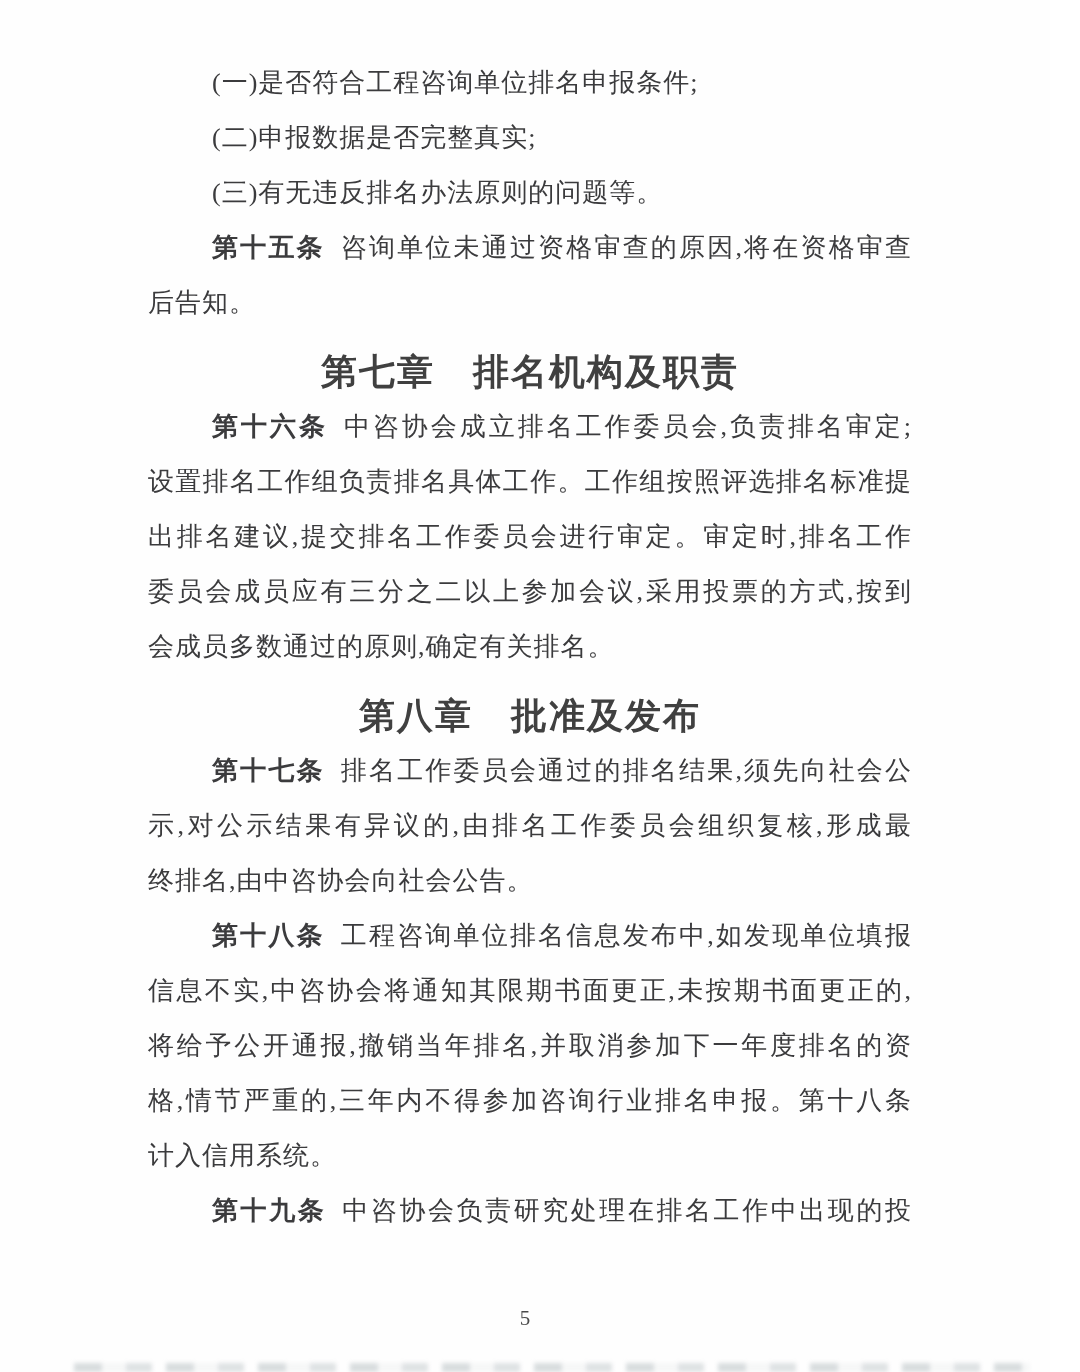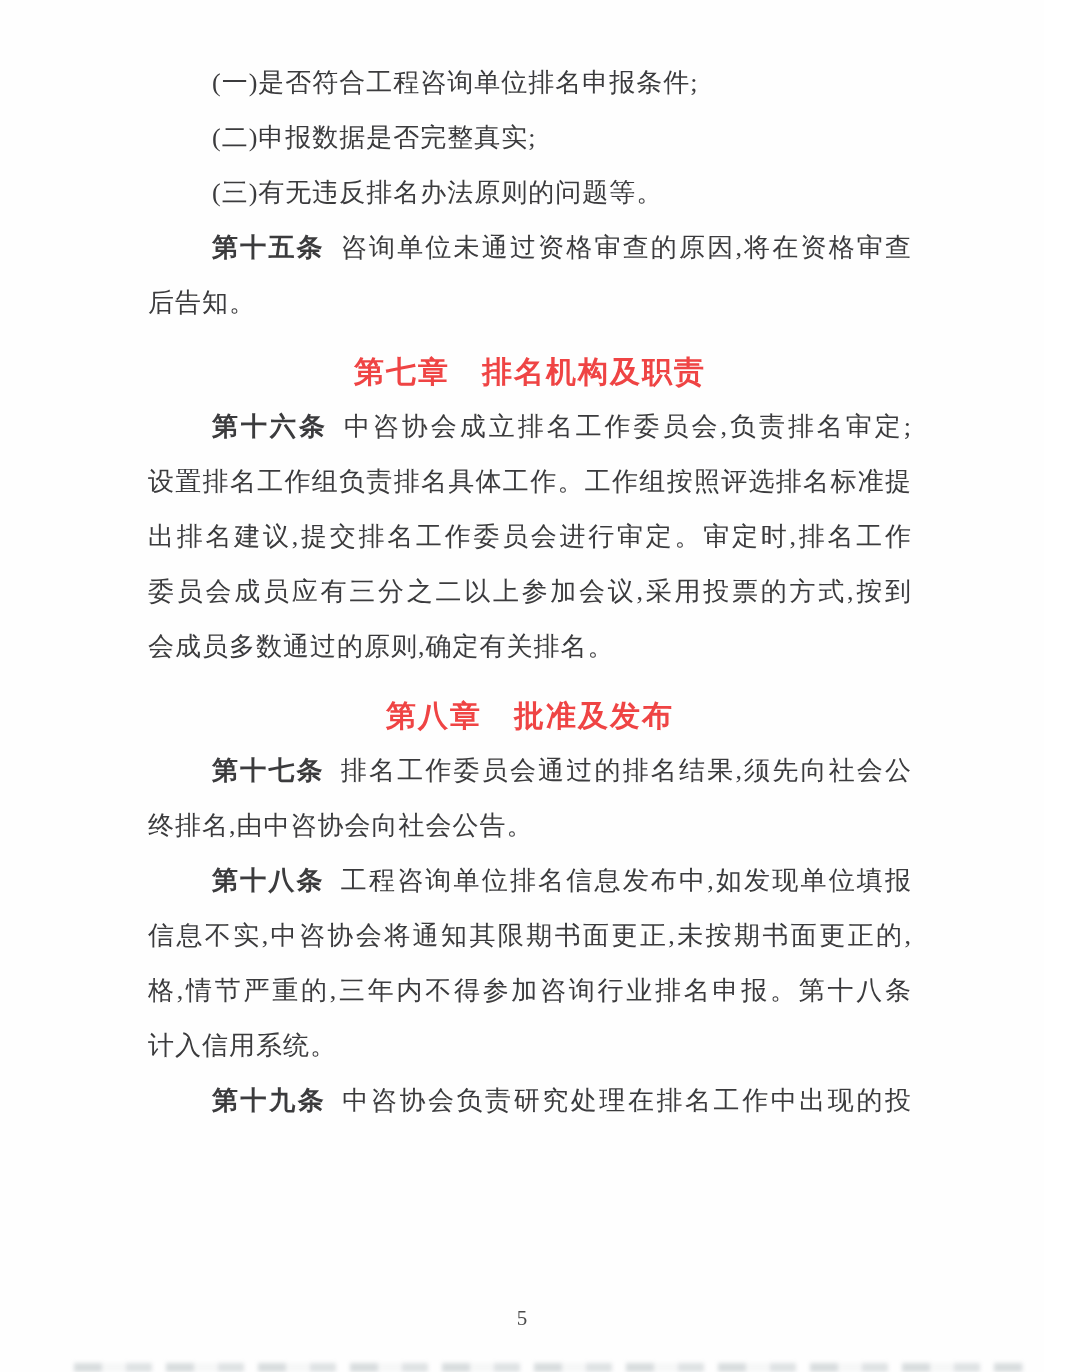--- a/index.html
+++ b/index.html
@@ -8,20 +8,21 @@
     background: #ffffff;
   }
   .page {
     position: relative;
     width: 1044px;
     height: 1372px;
     background: #fefefe;
     overflow: hidden;
     font-family: "Liberation Serif", serif;
     color: #3b3b3d;
+    padding-left: 6px;
   }
   .text-col {
     position: absolute;
     left: 148px;
     top: 55px;
     width: 764px;
   }
   .line {
     height: 55px;
     line-height: 55px;
@@ -38,23 +39,23 @@
     font-weight: bold;
     margin-right: 16px;
   }
   .heading {
     height: 55px;
     line-height: 55px;
     margin-top: 14px;
     text-align: center;
     font-family: "Liberation Sans", sans-serif;
     font-weight: 700;
-    font-size: 30px;
+    font-size: 36px;
     letter-spacing: 2px;
-    color: #ef4444;
+    color: #404040;
   }
   .page-num {
     position: absolute;
     top: 1306px;
     left: 0;
     width: 100%;
     text-align: center;
     font-size: 21px;
     color: #4a4a4a;
     letter-spacing: 0;
@@ -112,30 +113,36 @@
     </div>
     <div class="line">
       <span>会成员多数通过的原则,确定有关排名。</span>
     </div>
 
     <div class="heading">第八章　批准及发布</div>
 
     <div class="line indent j">
       <span class="art-num">第十七条</span><span>排名工作委员会通过的排名结果,须先向社会公</span>
     </div>
+    <div class="line j">
+      <span>示,对公示结果有异议的,由排名工作委员会组织复核,形成最</span>
+    </div>
     <div class="line">
       <span>终排名,由中咨协会向社会公告。</span>
     </div>
 
 
     <div class="line indent j">
       <span class="art-num">第十八条</span><span>工程咨询单位排名信息发布中,如发现单位填报</span>
     </div>
     <div class="line j">
       <span>信息不实,中咨协会将通知其限期书面更正,未按期书面更正的,</span>
+    </div>
+    <div class="line j">
+      <span>将给予公开通报,撤销当年排名,并取消参加下一年度排名的资</span>
     </div>
     <div class="line j">
       <span>格,情节严重的,三年内不得参加咨询行业排名申报。第十八条</span>
     </div>
     <div class="line">
       <span>计入信用系统。</span>
     </div>
 
     <div class="line indent j">
       <span class="art-num">第十九条</span><span>中咨协会负责研究处理在排名工作中出现的投</span>

